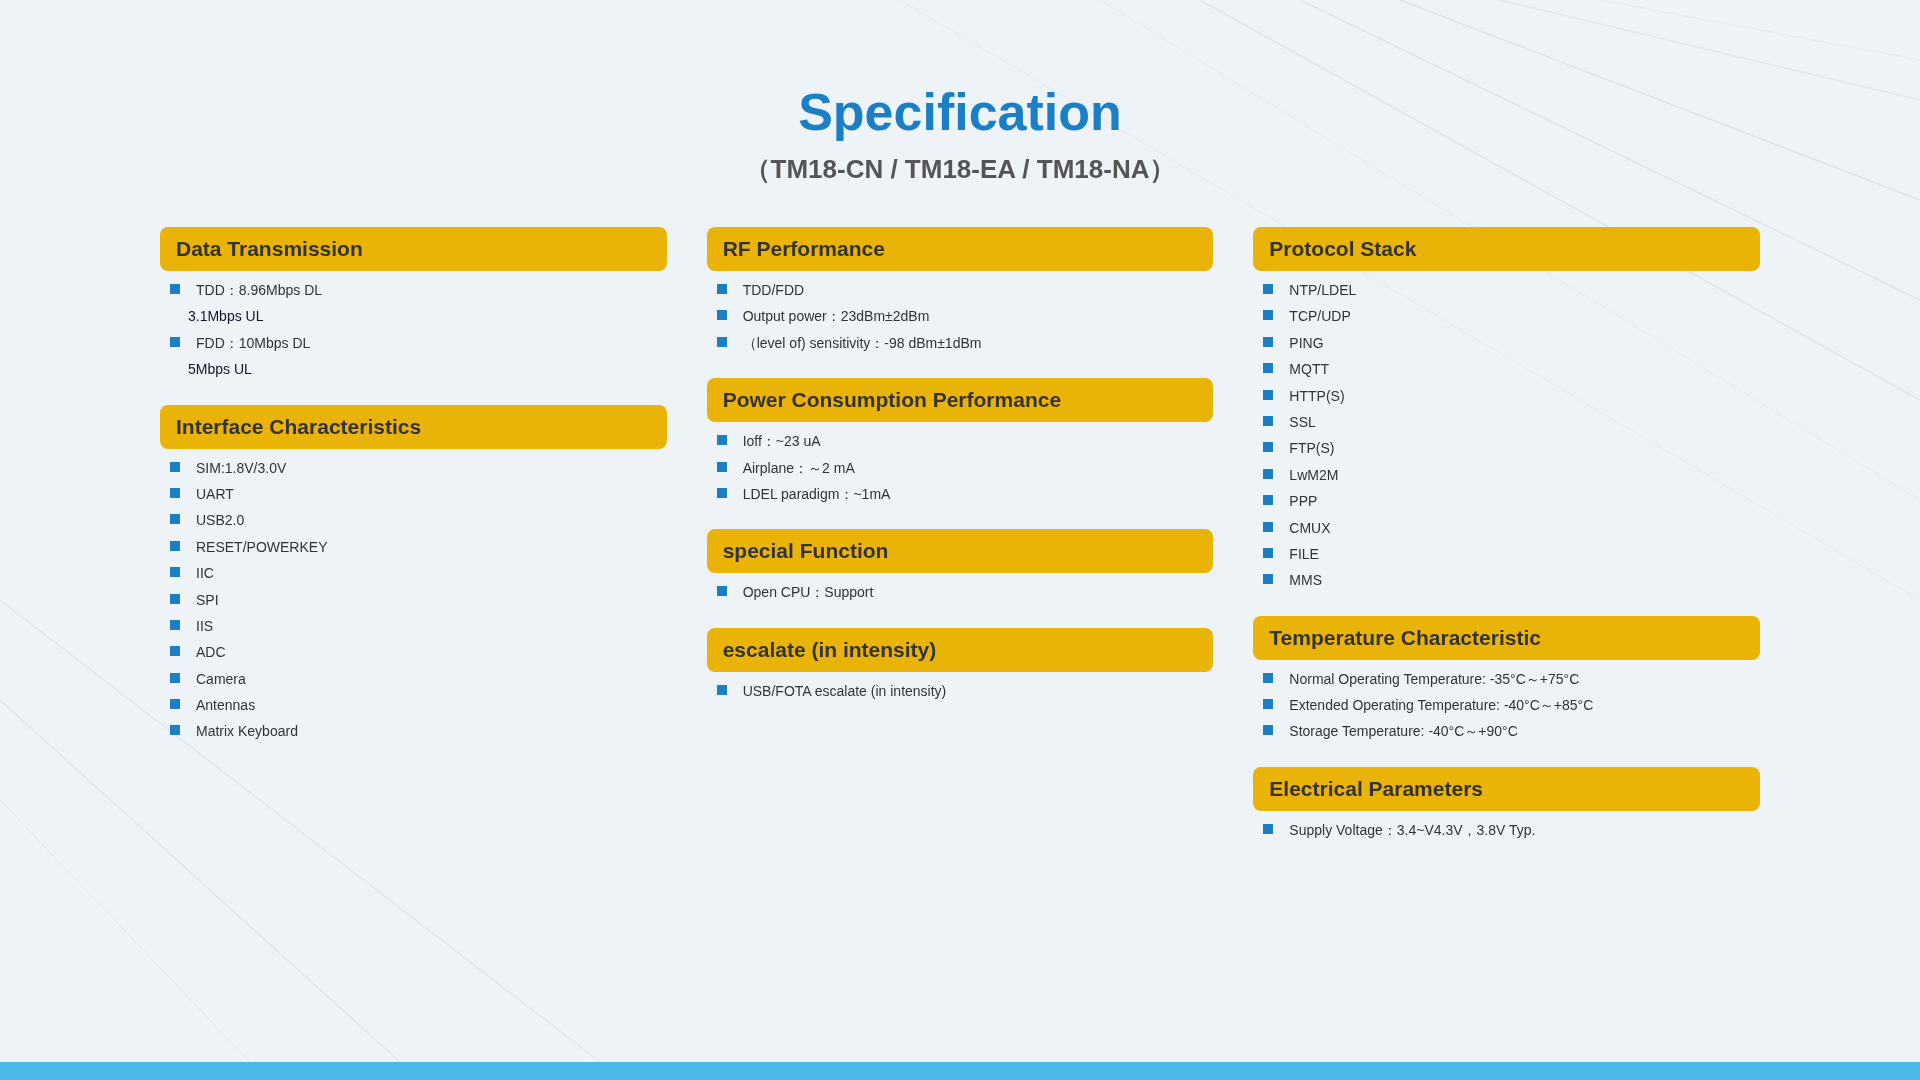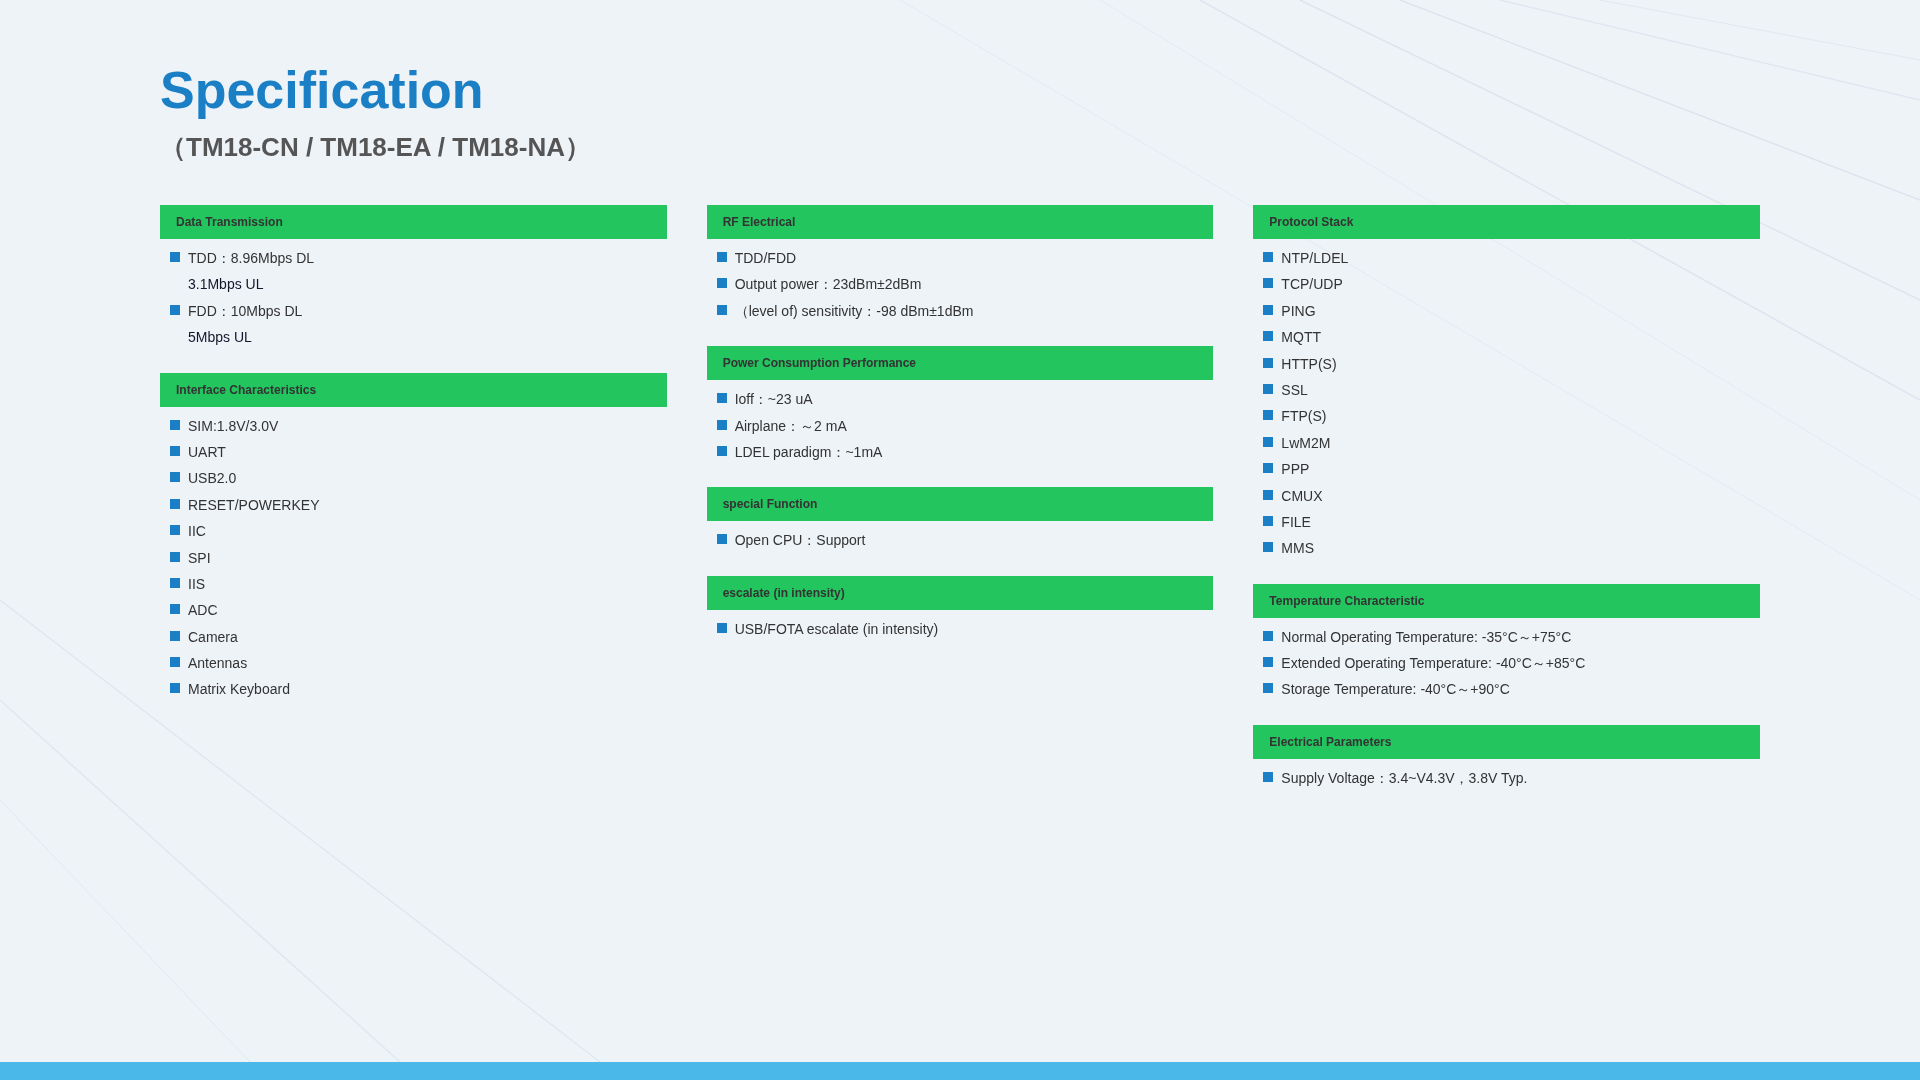--- a/index.html
+++ b/index.html
@@ -21,22 +21,23 @@
       z-index: 0;
     }
 
     .content {
       position: relative;
       z-index: 1;
       padding: 60px 160px 0 160px;
     }
 
     .page-header {
-      text-align: left;
+      text-align: center;
       margin-bottom: 40px;
+      margin-top: 22px;
     }
 
     .page-title {
       font-size: 52px;
       font-weight: bold;
       color: #1a7fc4;
       margin-bottom: 10px;
     }
 
     .page-subtitle {
@@ -52,39 +53,39 @@
     }
 
     .column {
       flex: 1;
       display: flex;
       flex-direction: column;
       gap: 24px;
     }
 
     .section-header {
-      background: #22c55e;
+      background: #eab308;
       padding: 10px 16px;
-      font-size: 12px;
+      font-size: 21px;
       font-weight: bold;
       color: #333;
-      border-radius: 0;
+      border-radius: 8px;
     }
 
     .section-body {
       padding: 8px 0 0 10px;
       display: flex;
       flex-direction: column;
       gap: 4px;
     }
 
     .bullet-item {
       display: flex;
       align-items: flex-start;
-      gap: 8px;
+      gap: 16px;
       font-size: 14px;
       color: #333;
       line-height: 1.6;
     }
 
     .bullet-icon {
       width: 10px;
       height: 10px;
       background: #1a7fc4;
       flex-shrink: 0;
@@ -198,21 +199,21 @@
             </div>
             <div class="bullet-item">
               <div class="bullet-icon"></div>
               <div class="bullet-text">Matrix Keyboard</div>
             </div>
           </div>
         </div>
       </div>
       <div class="column">
         <div>
-          <div class="section-header">RF Electrical</div>
+          <div class="section-header">RF Performance</div>
           <div class="section-body">
             <div class="bullet-item">
               <div class="bullet-icon"></div>
               <div class="bullet-text">TDD/FDD</div>
             </div>
             <div class="bullet-item">
               <div class="bullet-icon"></div>
               <div class="bullet-text">Output power：23dBm±2dBm</div>
             </div>
             <div class="bullet-item">

